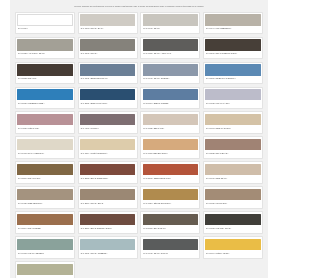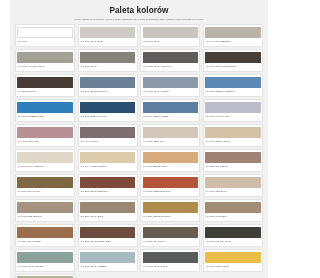--- a/index.html
+++ b/index.html
@@ -82,21 +82,20 @@
     -webkit-line-clamp:2;
     -webkit-box-orient:vertical;
   }
 </style>
 </head>
 <body>
 
 <div class="page">
   <div class="panel">
 
-    <div class="doc-title">Paleta kolorów</div>
 
     <div class="doc-subtitle">Poniżej znajduje się zestawienie kolorów w wersji podstawowej oraz w wersji uzupełniającej wraz z nazwami odcieni stosowanych w palecie</div>
 
     <div class="grid">
         <div class="card">
           <div class="swatch bordered" style="background: rgb(255, 255, 255);"></div>
           <div class="card-label">RAL 9010 /</div>
         </div>
         <div class="card">
           <div class="swatch" style="background: rgb(207, 203, 196);"></div>

